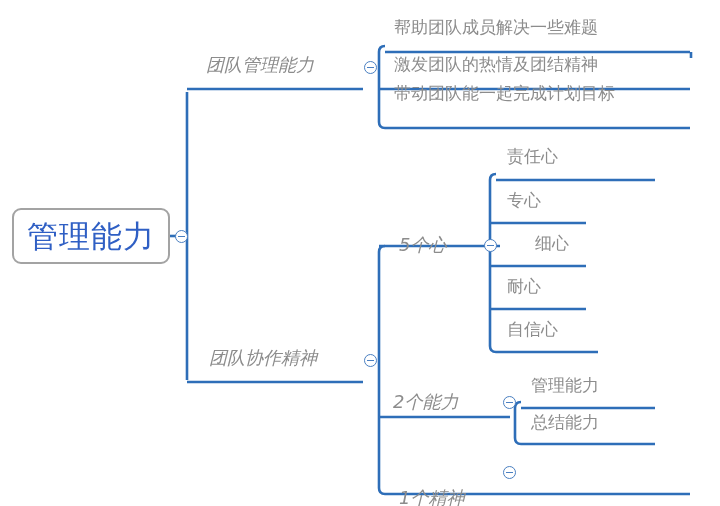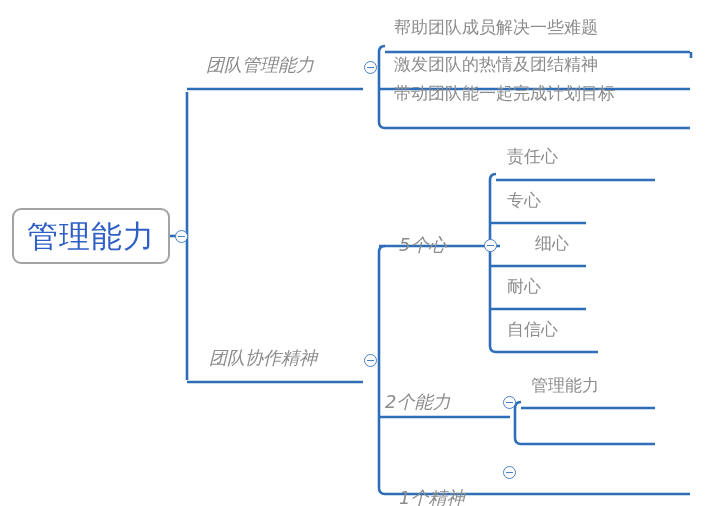--- a/index.html
+++ b/index.html
@@ -136,22 +136,23 @@
 
   <span class="branch-label" style="left:399px; top:236px;">5个心</span>
   <span class="toggle" style="left:484px; top:239px;"></span>
 
   <span class="leaf-label" style="left:507px; top:148px;">责任心</span>
   <span class="leaf-label" style="left:507px; top:192px;">专心</span>
   <span class="leaf-label" style="left:535px; top:235px;">细心</span>
   <span class="leaf-label" style="left:507px; top:278px;text-align:center;">耐心</span>
   <span class="leaf-label" style="left:507px; top:321px;">自信心</span>
 
-  <span class="branch-label" style="left:385px; top:393px;">2个能力</span>
+  <span class="branch-label" style="left:393px; top:393px;">2个能力</span>
   <span class="toggle" style="left:503px; top:396px;"></span>
 
   <span class="leaf-label" style="left:531px; top:377px;">管理能力</span>
+  <span class="leaf-label" style="left:531px; top:414px;">总结能力</span>
 
   <span class="branch-label" style="left:399px; top:462px;margin-top:27px;">1个精神</span>
   <span class="toggle" style="left:503px; top:466px;"></span>
 
 
 </div>
 
 </body></html>

